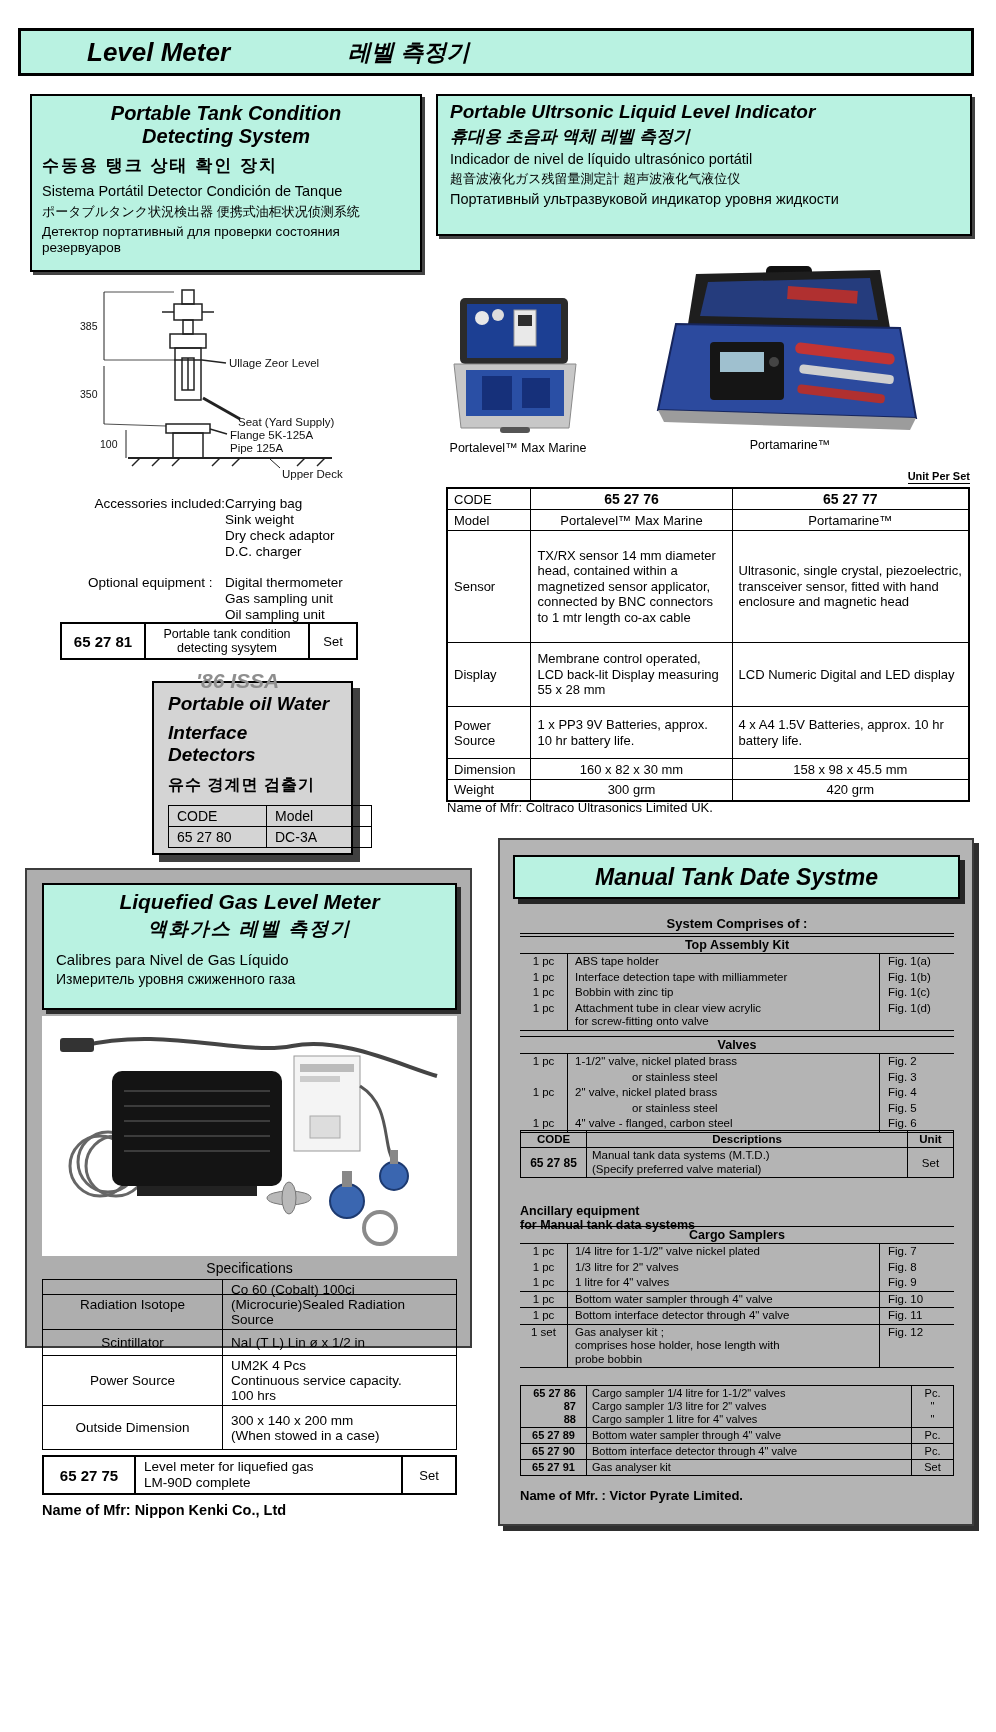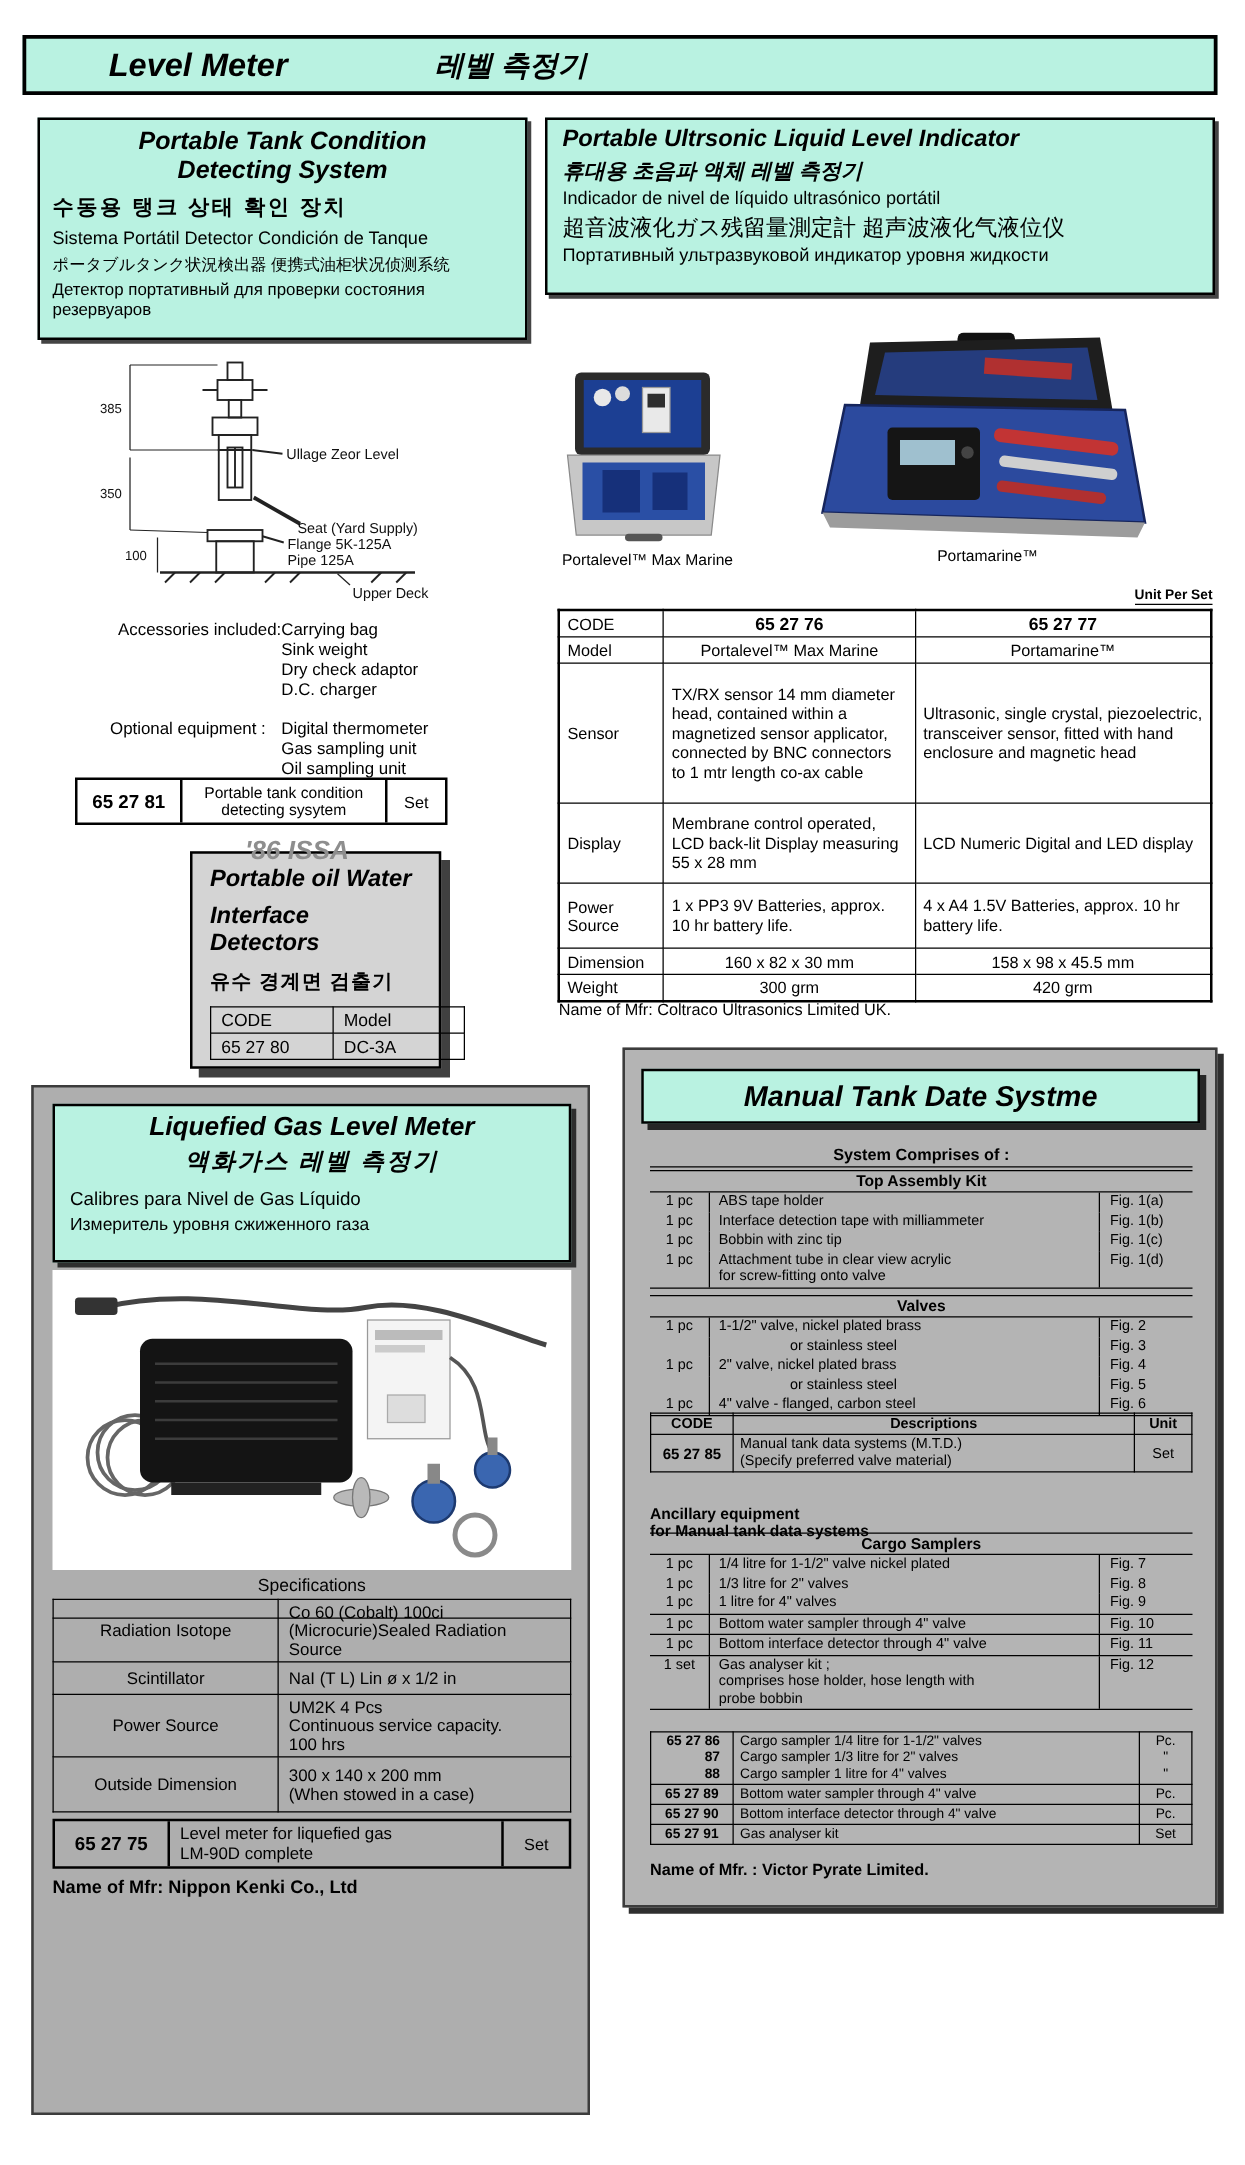--- a/index.html
+++ b/index.html
@@ -40,21 +40,21 @@
   <div class="b" style="font-size:17px;margin-top:6px;letter-spacing:2px;">수동용 탱크 상태 확인 장치</div>
   <div style="font-size:14.5px;margin-top:6px;">Sistema Portátil Detector Condición de Tanque</div>
   <div style="font-size:13px;margin-top:4px;">ポータブルタンク状況検出器  便携式油柜状况侦测系统</div>
   <div style="font-size:13.5px;margin-top:3px;line-height:1.15;">Детектор портативный для проверки состояния резервуаров</div>
 </div>
 
 <div class="abs cyan" style="left:436px;top:94px;width:536px;height:142px;border:2px solid #000;box-shadow:3px 3px 0 #444;padding:5px 12px;">
   <div class="bi" style="font-size:19px;">Portable Ultrsonic Liquid Level Indicator</div>
   <div class="bi" style="font-size:17px;margin-top:2px;">휴대용 초음파 액체 레벨 측정기</div>
   <div style="font-size:14.5px;margin-top:3px;">Indicador de nivel de líquido ultrasónico portátil</div>
-  <div style="font-size:18px;margin-top:3px;">超音波液化ガス残留量測定計  超声波液化气液位仪</div>
+  <div style="font-size:13px;margin-top:3px;">超音波液化ガス残留量測定計  超声波液化气液位仪</div>
   <div style="font-size:14.5px;margin-top:3px;line-height:1.2;">Портативный ультразвуковой индикатор уровня жидкости</div>
 </div>
 
 <svg class="abs" style="left:70px;top:286px;" width="330" height="202" viewBox="0 0 330 202">
   <g stroke="#222" fill="none" stroke-width="1.5">
     <rect x="104" y="18" width="28" height="16"></rect>
     <line x1="92" y1="26" x2="104" y2="26"></line>
     <line x1="132" y1="26" x2="144" y2="26"></line>
     <rect x="112" y="4" width="12" height="14"></rect>
     <rect x="113" y="34" width="10" height="14"></rect>
@@ -215,21 +215,21 @@
   </tr>
   <tr style="height:21px;">
     <td class="cell">Weight</td>
     <td class="cell ctr">300 grm</td>
     <td class="cell ctr">420 grm</td>
   </tr>
 </tbody>
   </table>
 <div class="abs" style="left:447px;top:800px;font-size:13px;">Name of Mfr: Coltraco Ultrasonics Limited UK.</div>
 
-<div class="abs" style="left:25px;top:868px;width:447px;height:824px;background:#aeaeae;border:2px solid #3c3c3c;">
+<div class="abs" style="left:25px;top:868px;width:447px;height:480px;background:#aeaeae;border:2px solid #3c3c3c;">
   <div class="cyan" style="position:absolute;left:15px;top:13px;width:415px;height:127px;border:2px solid #000;box-shadow:4px 4px 0 #2e2e2e;padding:5px 12px;">
     <div class="bi ctr" style="font-size:21px;">Liquefied Gas Level Meter</div>
     <div class="bi ctr" style="font-size:19px;margin-top:2px;letter-spacing:2px;">액화가스 레벨 측정기</div>
     <div style="font-size:15px;margin-top:9px;">Calibres para Nivel de Gas Líquido</div>
     <div style="font-size:14px;margin-top:3px;">Измеритель уровня сжиженного газа</div>
   </div>
 
   <div style="position:absolute;left:15px;top:146px;width:415px;height:240px;background:#fff;">
     <svg width="415" height="240" viewBox="0 0 415 240">
       <g fill="none" stroke="#666" stroke-width="3">

